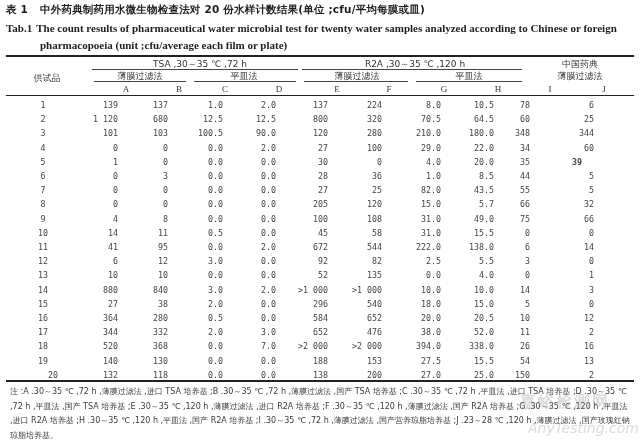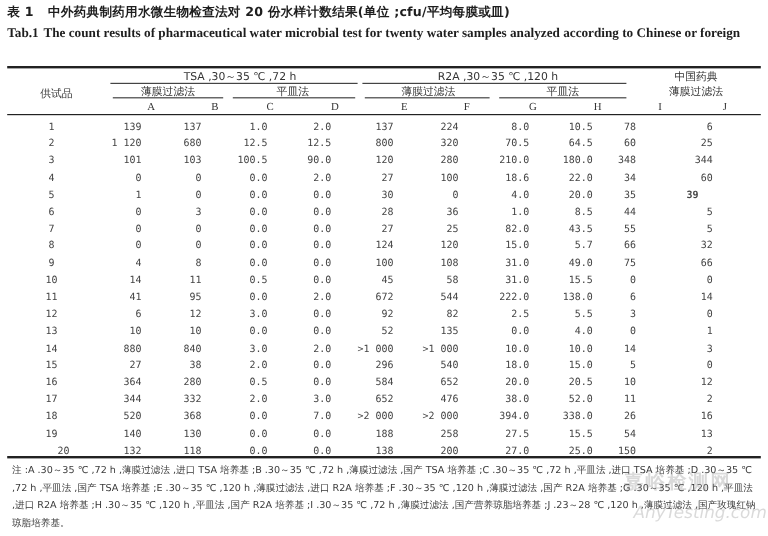--- a/index.html
+++ b/index.html
@@ -59,20 +59,21 @@
   </style>
 </head>
 <body>
 
 <div>
   <div class="cap-cn">
     <span class="lbl">表 1</span><span>中外药典制药用水微生物检查法对 20 份水样计数结果(单位 ;cfu/平均每膜或皿)</span>
   </div>
   <div class="cap-en">
     <span class="lbl">Tab.1</span><span>The count results of pharmaceutical water microbial test for twenty water samples analyzed according to Chinese or foreign</span>
+    <span class="cont">pharmacopoeia (unit ;cfu/average each film or plate)</span>
   </div>
 </div>
 
 <div class="rule top"></div>
 
 <div>
   <div class="hdr" style="left:22px; top:72px; width:50px;">供试品</div>
 
   <div class="hdr" style="left:90px; top:58px; width:220px;">TSA ,30～35 ℃ ,72 h</div>
   <div class="sub-rule" style="left:92px; width:206px; top:69px;"></div>
@@ -148,21 +149,21 @@
       <span class="cell" style="left: 544px; width: 50px;">344</span>
     </div>
     <div class="row" style="top: 140.6px;">
       <span class="cell sample" style="left: 28px;">4</span>
       <span class="cell" style="left: 68px; width: 50px;">0</span>
       <span class="cell" style="left: 118px; width: 50px;">0</span>
       <span class="cell" style="left: 173px; width: 50px;">0.0</span>
       <span class="cell" style="left: 226px; width: 50px;">2.0</span>
       <span class="cell" style="left: 278px; width: 50px;">27</span>
       <span class="cell" style="left: 332px; width: 50px;">100</span>
-      <span class="cell" style="left: 391px; width: 50px;">18.6</span>
+      <span class="cell" style="left: 391px; width: 50px;">29.0</span>
       <span class="cell" style="left: 444px; width: 50px;">22.0</span>
       <span class="cell" style="left: 480px; width: 50px;">34</span>
       <span class="cell" style="left: 544px; width: 50px;">60</span>
     </div>
     <div class="row" style="top: 154.8px;">
       <span class="cell sample" style="left: 28px;">5</span>
       <span class="cell" style="left: 68px; width: 50px;">1</span>
       <span class="cell" style="left: 118px; width: 50px;">0</span>
       <span class="cell" style="left: 173px; width: 50px;">0.0</span>
       <span class="cell" style="left: 226px; width: 50px;">0.0</span>
@@ -198,21 +199,21 @@
       <span class="cell" style="left: 444px; width: 50px;">43.5</span>
       <span class="cell" style="left: 480px; width: 50px;">55</span>
       <span class="cell" style="left: 544px; width: 50px;">5</span>
     </div>
     <div class="row" style="top: 197.4px;">
       <span class="cell sample" style="left: 28px;">8</span>
       <span class="cell" style="left: 68px; width: 50px;">0</span>
       <span class="cell" style="left: 118px; width: 50px;">0</span>
       <span class="cell" style="left: 173px; width: 50px;">0.0</span>
       <span class="cell" style="left: 226px; width: 50px;">0.0</span>
-      <span class="cell" style="left: 278px; width: 50px;">124</span>
+      <span class="cell" style="left: 278px; width: 50px;">205</span>
       <span class="cell" style="left: 332px; width: 50px;">120</span>
       <span class="cell" style="left: 391px; width: 50px;">15.0</span>
       <span class="cell" style="left: 444px; width: 50px;">5.7</span>
       <span class="cell" style="left: 480px; width: 50px;">66</span>
       <span class="cell" style="left: 544px; width: 50px;">32</span>
     </div>
     <div class="row" style="top: 211.6px;">
       <span class="cell sample" style="left: 28px;">9</span>
       <span class="cell" style="left: 68px; width: 50px;">4</span>
       <span class="cell" style="left: 118px; width: 50px;">8</span>
@@ -342,21 +343,21 @@
       <span class="cell" style="left: 480px; width: 50px;">26</span>
       <span class="cell" style="left: 544px; width: 50px;">16</span>
     </div>
     <div class="row" style="top: 353.6px;">
       <span class="cell sample" style="left: 28px;">19</span>
       <span class="cell" style="left: 68px; width: 50px;">140</span>
       <span class="cell" style="left: 118px; width: 50px;">130</span>
       <span class="cell" style="left: 173px; width: 50px;">0.0</span>
       <span class="cell" style="left: 226px; width: 50px;">0.0</span>
       <span class="cell" style="left: 278px; width: 50px;">188</span>
-      <span class="cell" style="left: 332px; width: 50px;">258</span>
+      <span class="cell" style="left: 332px; width: 50px;">153</span>
       <span class="cell" style="left: 391px; width: 50px;">27.5</span>
       <span class="cell" style="left: 444px; width: 50px;">15.5</span>
       <span class="cell" style="left: 480px; width: 50px;">54</span>
       <span class="cell" style="left: 544px; width: 50px;">13</span>
     </div>
     <div class="row" style="top: 367.8px;">
       <span class="cell sample" style="left: 28px; text-align: right;">20</span>
       <span class="cell" style="left: 68px; width: 50px;">132</span>
       <span class="cell" style="left: 118px; width: 50px;">118</span>
       <span class="cell" style="left: 173px; width: 50px;">0.0</span>

